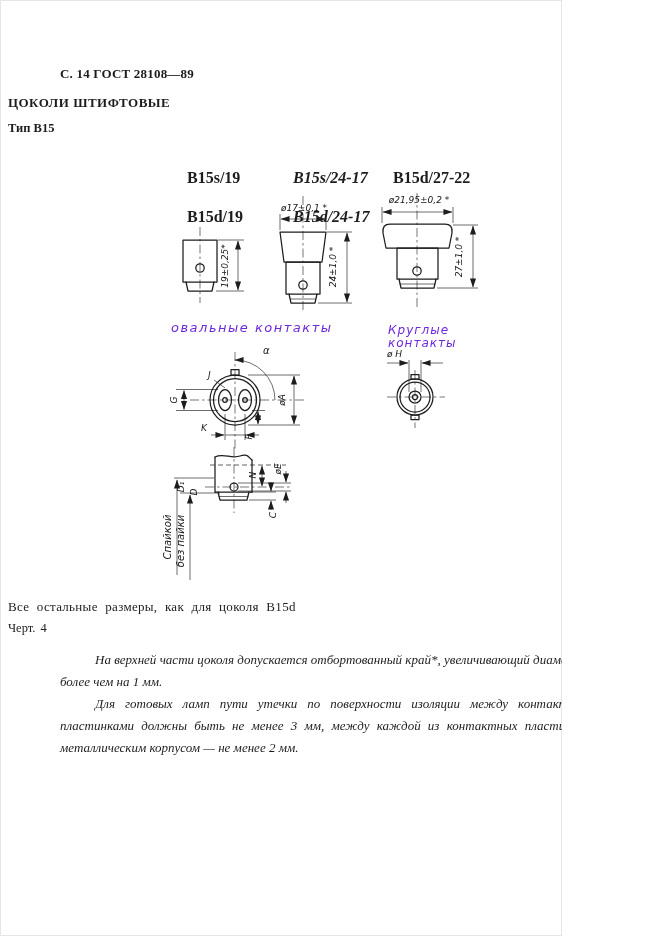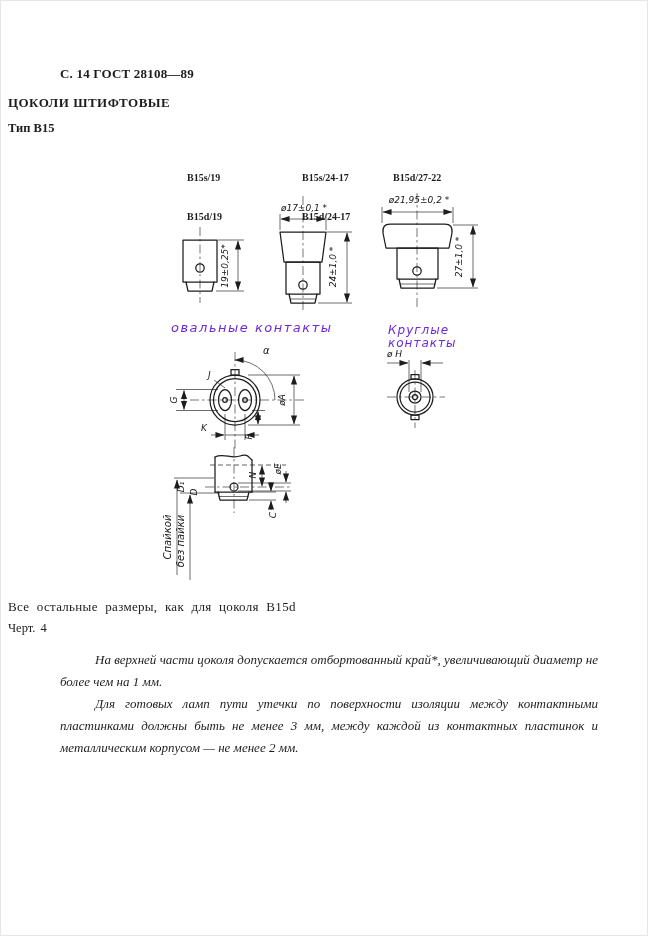--- a/index.html
+++ b/index.html
@@ -1,27 +1,27 @@
 <!DOCTYPE html>
 <html><head>
 <meta charset="utf-8">
 <style>
   html,body{margin:0;padding:0;background:#fff;}
   .page{
-    position:relative;width:648px;height:936px;background:#ffffff;
+    position:relative;width:562px;height:936px;background:#ffffff;
     font-family:"Liberation Serif",serif;color:#1d1d1d;overflow:hidden;
     box-shadow:inset 0 0 0 1px #e6e6e6;
   }
   .abs{position:absolute;}
   .hdr{left:60px;top:66px;font-weight:bold;font-size:13px;letter-spacing:.2px;}
   .ctr{left:8px;width:661px;text-align:left;}
   .title{top:95px;font-weight:bold;font-size:13px;letter-spacing:.5px;}
   .type{top:121px;font-weight:bold;font-size:12.5px;}
-  .desig{top:145px;font-weight:bold;font-size:10px;line-height:13px;white-space:pre;}
-  .c1{left:187px;} .c2{left:302px;} .c3{left:393px;}
+  .desig{top:145px;font-weight:bold;font-size:16px;line-height:13px;white-space:pre;}
+  .c1{left:187px;} .c2{left:293px;font-style:italic;} .c3{left:393px;}
   .hand{font-family:"DejaVu Sans",sans-serif;font-style:italic;color:#6d28d9;}
   .lbl-oval{left:171px;top:320px;font-size:13px;letter-spacing:1.5px;}
   .lbl-round{left:388px;top:324px;font-size:12px;letter-spacing:1px;line-height:12.5px;}
   .note{top:599px;font-size:13px;word-spacing:4px;letter-spacing:.3px;}
   .caption{top:621px;font-size:12.5px;word-spacing:2px;}
   .bodytext{left:60px;top:649px;width:538px;font-style:italic;}
   .bodytext p{margin:0;font-size:13px;line-height:22px;text-align:justify;text-indent:35px;}
   
   svg{overflow:visible;}
   svg .obj{fill:none;stroke:#1d1d1d;stroke-width:1.25;stroke-linejoin:round;stroke-linecap:round;}

